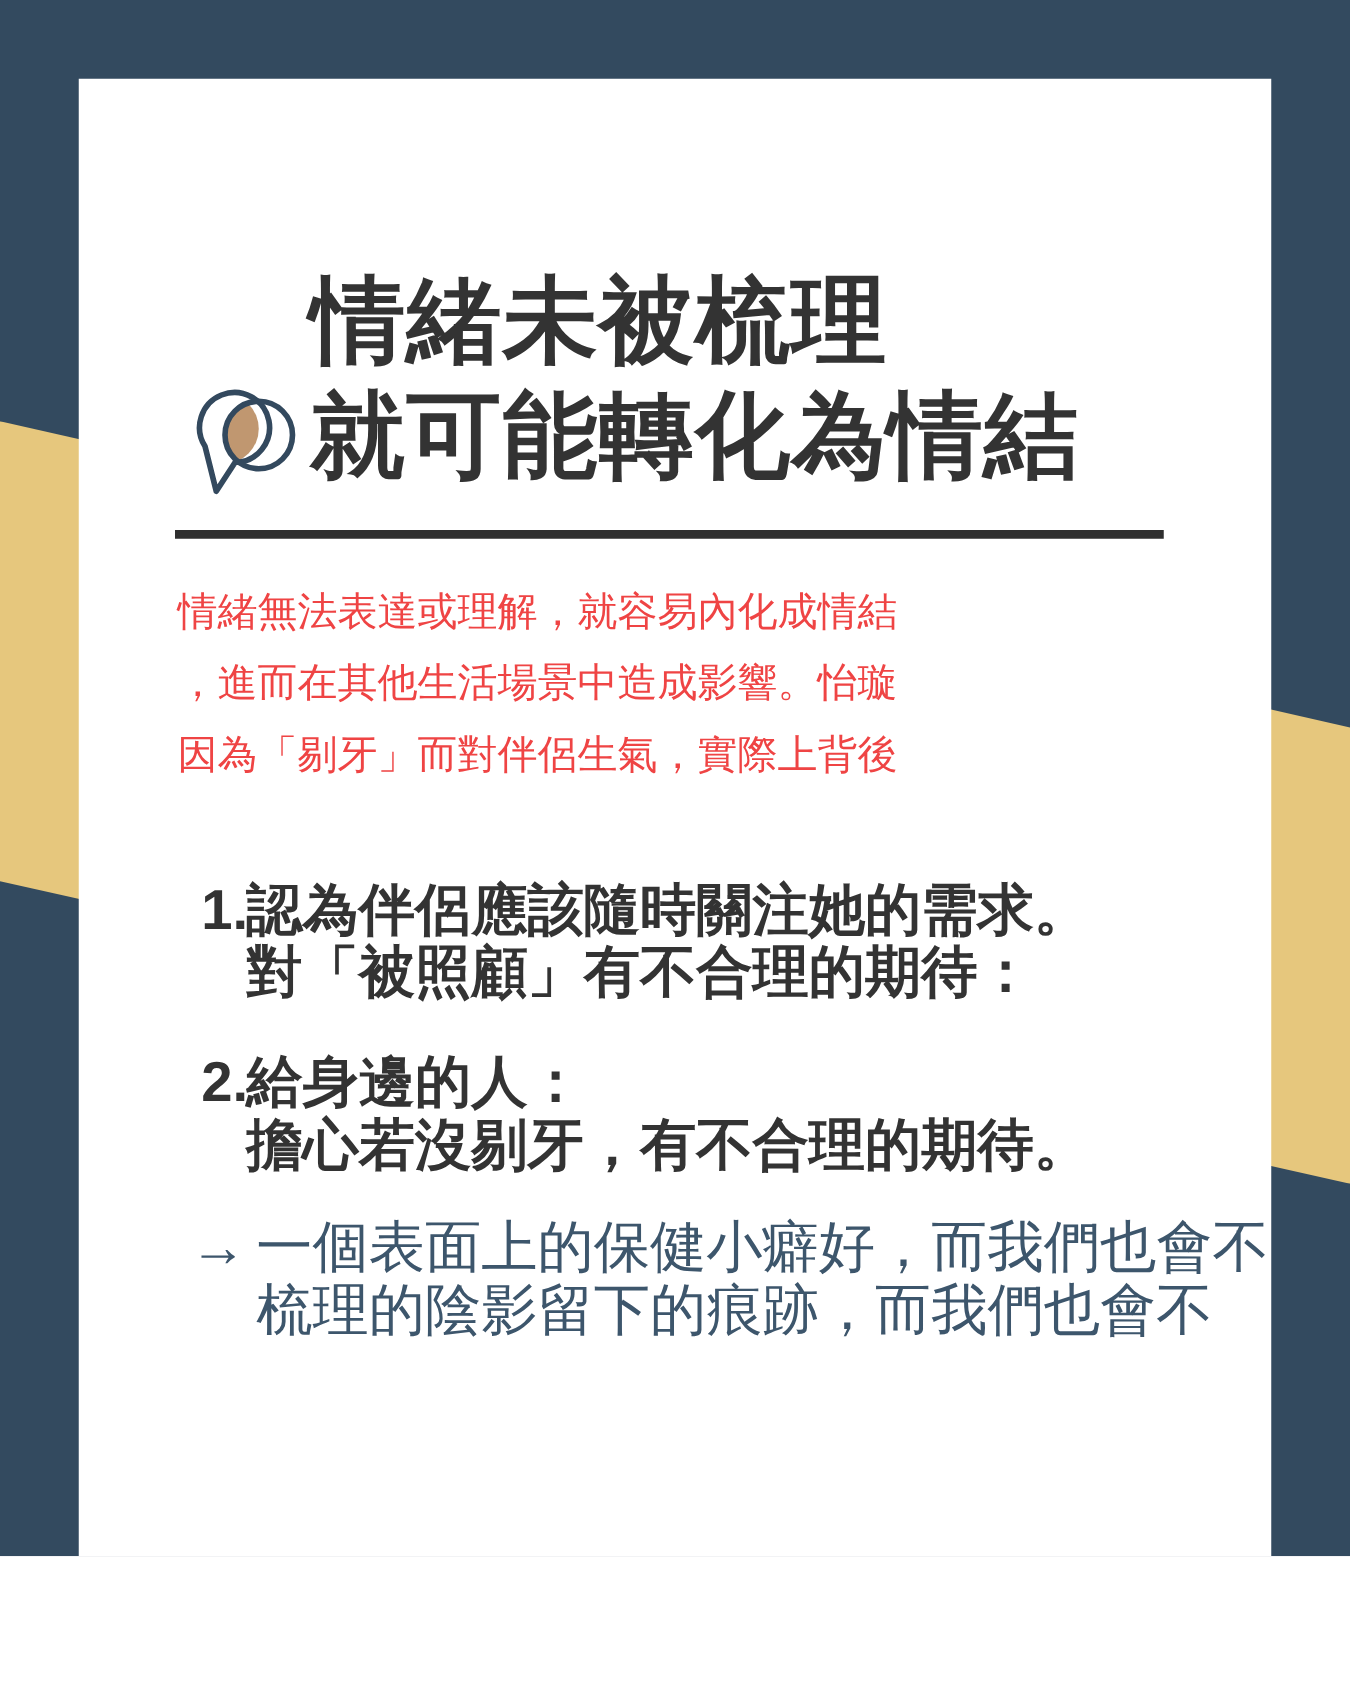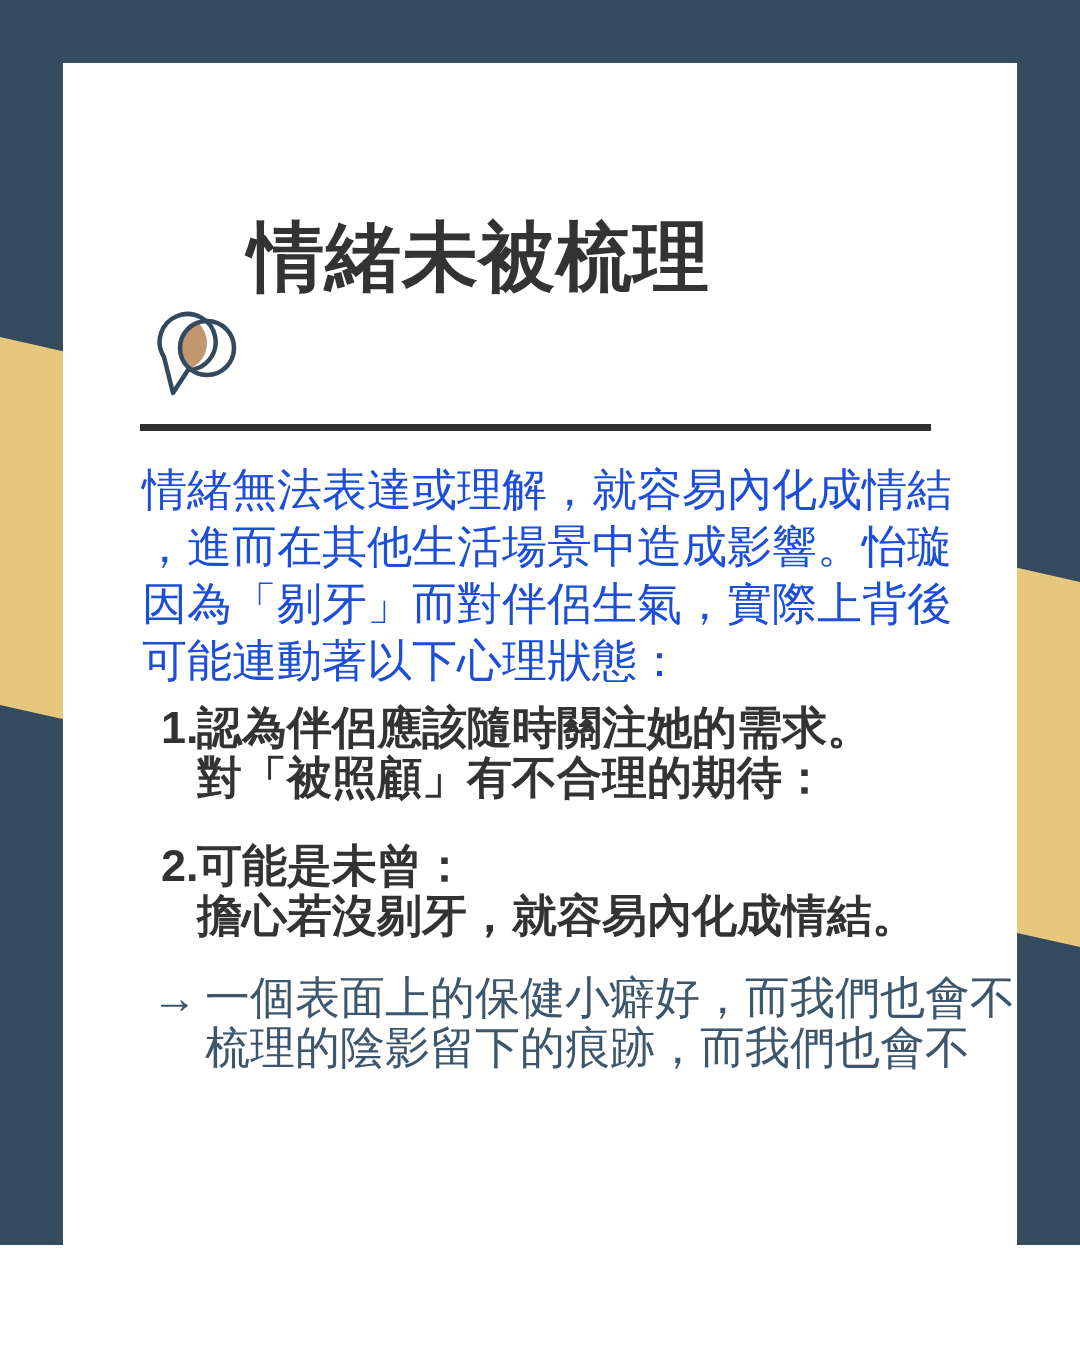--- a/index.html
+++ b/index.html
@@ -40,23 +40,23 @@
   }
   .divider {
     position: absolute;
     left: 77px; top: 361px;
     width: 791px; height: 7px;
     background: #2F2F2F;
   }
   .intro {
     position: absolute;
     left: 79px; top: 398px;
-    font-size: 45px;
+    font-size: 32px;
     line-height: 57px;
-    color: #1d4ed8;
+    color: #ef4444;
     white-space: nowrap;
   }
   .list-item {
     position: absolute;
     left: 98px;
     display: flex;
     align-items: flex-start;
     font-size: 45px;
     font-weight: bold;
     line-height: 50px;
@@ -99,44 +99,44 @@
 
         <circle cx="60" cy="37" r="27" fill="#C09770" clip-path="url(#leftBubbleClip)"></circle>
 
         <path d="M 17 46 A 28 28 0 1 1 41 59 L 26 82 Z" fill="none" stroke="#33495E" stroke-width="4.5" stroke-linejoin="round"></path>
         <circle cx="60" cy="37" r="27" fill="none" stroke="#33495E" stroke-width="4.5"></circle>
       </svg>
     </div>
 
     <div class="title">
       <div>情緒未被梳理</div>
+      <div>就可能轉化為情結</div>
     </div>
 
     <div class="divider"></div>
 
     <div class="intro">
       <div>情緒無法表達或理解，就容易內化成情結</div>
       <div>，進而在其他生活場景中造成影響。怡璇</div>
       <div>因為「剔牙」而對伴侶生氣，實際上背後</div>
-      <div>可能連動著以下心理狀態：</div>
     </div>
 
     <div class="list-item li1">
       <div class="num">1.</div>
       <div class="li-text">
         <div>認為伴侶應該隨時關注她的需求。</div>
         <div>對「被照顧」有不合理的期待：</div>
       </div>
     </div>
 
     <div class="list-item li2">
       <div class="num">2.</div>
       <div class="li-text">
-        <div>可能是未曾：</div>
-        <div>擔心若沒剔牙，就容易內化成情結。</div>
+        <div>給身邊的人：</div>
+        <div>擔心若沒剔牙，有不合理的期待。</div>
       </div>
     </div>
 
     <div class="conclusion">
       <div class="arrow">→</div>
       <div class="c-text">
         <div>一個表面上的保健小癖好，而我們也會不</div>
         <div>梳理的陰影留下的痕跡，而我們也會不</div>
       </div>
     </div>

